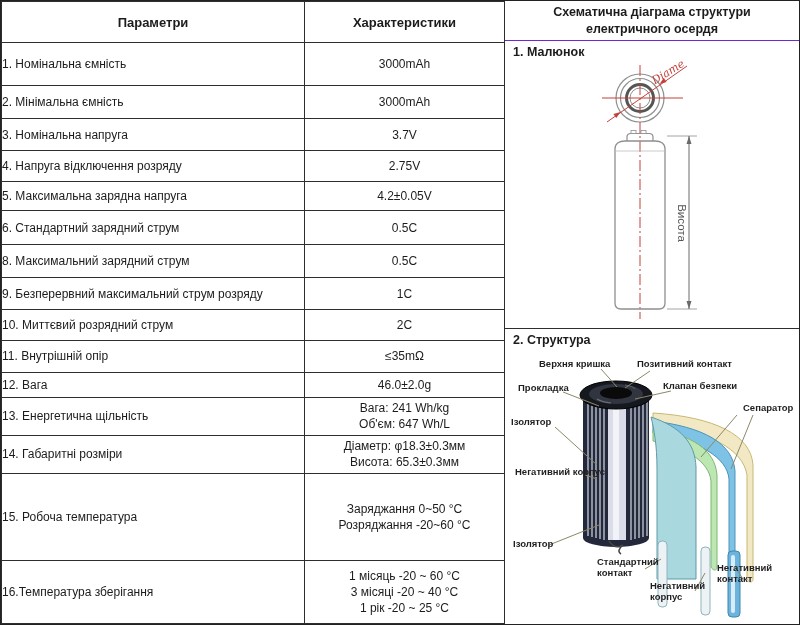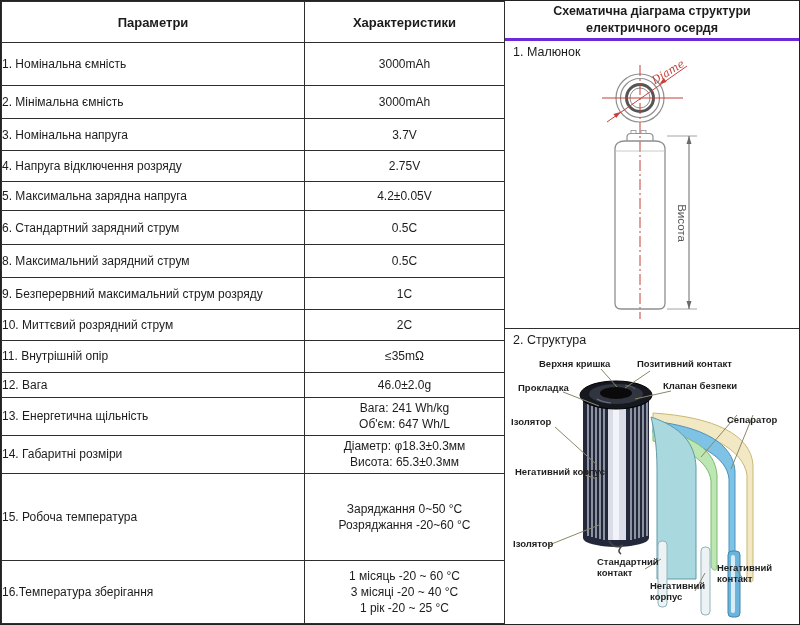--- a/index.html
+++ b/index.html
@@ -20,28 +20,28 @@
   tbody tr:nth-child(5){height:26px} tbody tr:nth-child(6){height:30px}
   tbody tr:nth-child(7){height:29px} tbody tr:nth-child(8){height:28px}
   tbody tr:nth-child(9){height:27px} tbody tr:nth-child(10){height:28px}
   tbody tr:nth-child(11){height:22px} tbody tr:nth-child(12){height:28px}
   tbody tr:nth-child(13){height:27px} tbody tr:nth-child(14){height:77px}
   tbody tr:nth-child(15){height:55px} tbody tr:nth-child(16){height:68px}
   tbody tr:nth-child(16) td.value span { display:inline-block; text-align:left; }
   
   .right { width:297px; display:flex; flex-direction:column; box-sizing:border-box; }
   .r-header {
-    height:40px; box-sizing:border-box; border-bottom:3px solid #6d28d9;
+    height:40px; box-sizing:border-box; border-bottom:1px solid #6d28d9;
     display:flex; align-items:center; justify-content:center;
     font-weight:bold; font-size:12.5px; text-align:center;
     white-space:pre-line; line-height:1.3;
   }
   .sec1 { height:288px; box-sizing:border-box; border-bottom:1px solid #2e2e2e; position:relative; }
   .sec2 { flex:1; position:relative; }
-  .sec-heading { position:absolute; top:4px; left:8px; font-weight:normal; font-size:12.5px; z-index:2; }
+  .sec-heading { position:absolute; top:4px; left:8px; font-weight:bold; font-size:12.5px; z-index:2; }
   .sec1 svg, .sec2 svg { position:absolute; left:0; top:0; }
   .s-label {
     position:absolute; font-size:9.5px; font-weight:bold; color:#1f1f1f;
     white-space:pre-line; line-height:1.15; z-index:2;
   }
 </style>
 </head>
 <body>
 
 <div class="sheet">
@@ -228,21 +228,21 @@
           <line x1="44" y1="216" x2="94" y2="196"></line>
           <line x1="140" y1="240" x2="156" y2="230"></line>
           <line x1="190" y1="262" x2="200" y2="244"></line>
           <line x1="238" y1="250" x2="230" y2="238"></line>
         </g>
       </svg>
       <div class="s-label" style="left:34px;  top:30px;">Верхня кришка</div>
       <div class="s-label" style="left:132px; top:30px;">Позитивний контакт</div>
       <div class="s-label" style="left:158px; top:52px;">Клапан безпеки</div>
       <div class="s-label" style="left:13px;  top:54px;">Прокладка</div>
-      <div class="s-label" style="left:222px; top:74px;margin-top:12px;">Сепаратор</div>
+      <div class="s-label" style="left:238px; top:74px;">Сепаратор</div>
       <div class="s-label" style="left:6px;   top:88px;">Ізолятор</div>
       <div class="s-label" style="left:10px;  top:138px;">Негативний корпус</div>
       <div class="s-label" style="left:8px;   top:210px;">Ізолятор</div>
       <div class="s-label" style="left:92px;  top:228px;">Стандартний
 контакт</div>
       <div class="s-label" style="left:145px; top:252px;">Негативний
 корпус</div>
       <div class="s-label" style="left:212px; top:234px;">Негативний
 контакт</div>
     </div>

